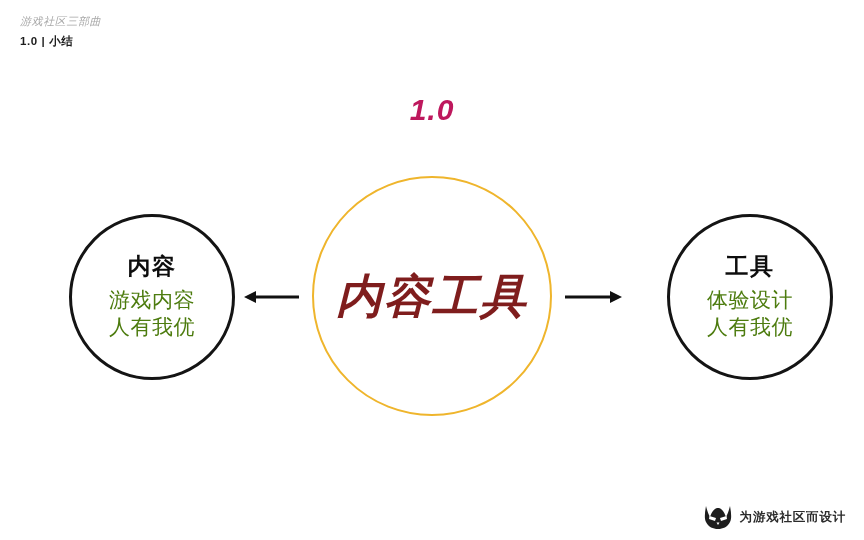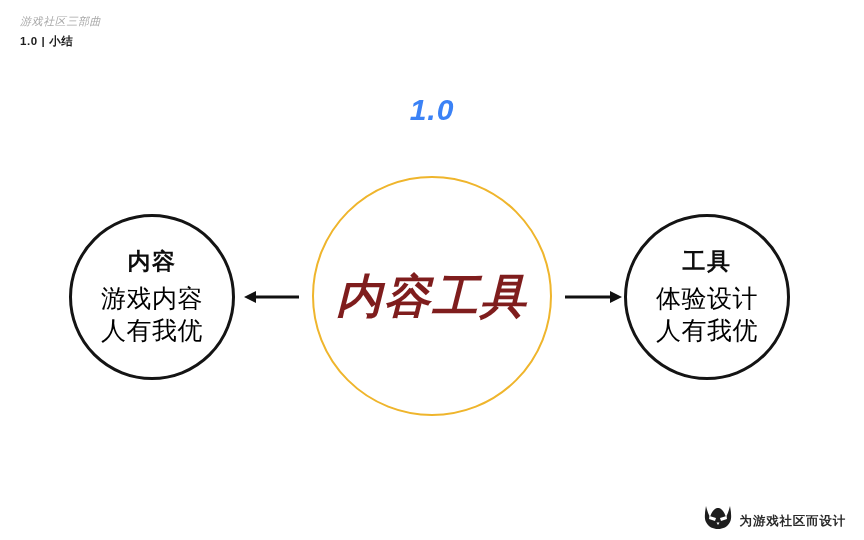--- a/index.html
+++ b/index.html
@@ -46,21 +46,21 @@
   
   .version-title {
     position: absolute;
     top: 93px;
     left: 0;
     width: 864px;
     text-align: center;
     font-size: 30px;
     font-weight: bold;
     font-style: italic;
-    color: #3b82f6;
+    color: #be185d;
     letter-spacing: 1px;
   }
 
   
   .diagram {
     position: absolute;
     left: 0;
     top: 0;
     width: 864px;
     height: 540px;
@@ -93,33 +93,33 @@
     line-height: 1;
   }
 
   .node-side {
     width: 166px;
     height: 166px;
     border: 3px solid #141414;
     top: 214px;
   }
   .node-left  { left: 69px; }
-  .node-right { left: 624px; }
+  .node-right { left: 667px; }
 
   .node-side .node-title {
     font-size: 23px;
     font-weight: bold;
     color: #0d0d0d;
     letter-spacing: 1.5px;
     line-height: 1.15;
     margin-bottom: 8px;
   }
   .node-side .node-sub {
-    font-size: 25px;
-    color: #000000;
+    font-size: 21px;
+    color: #4d7c0f;
     line-height: 1.28;
     text-align: center;
     letter-spacing: 0.5px;
   }
   .node-sub-line { display: block; }
 
   
   .arrow {
     position: absolute;
     top: 286px;
@@ -127,21 +127,21 @@
   }
   .arrow-left  { left: 244px; width: 56px; }
   .arrow-right { left: 564px; width: 58px; }
 
   
   .footer {
     position: absolute;
     right: 18px;
     bottom: 10px;
     display: flex;
-    align-items: flex-end;
+    align-items: center;
     gap: 7px;
   }
   .footer-mark {
     width: 30px;
     height: 26px;
     display: block;
   }
   .footer-text {
     font-size: 12.5px;
     color: #2b2b2b;

